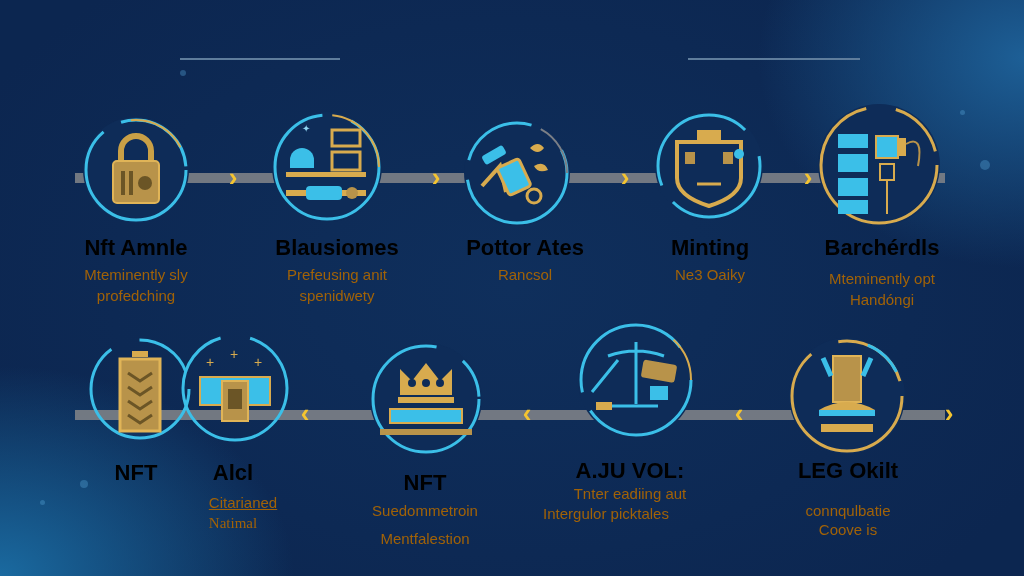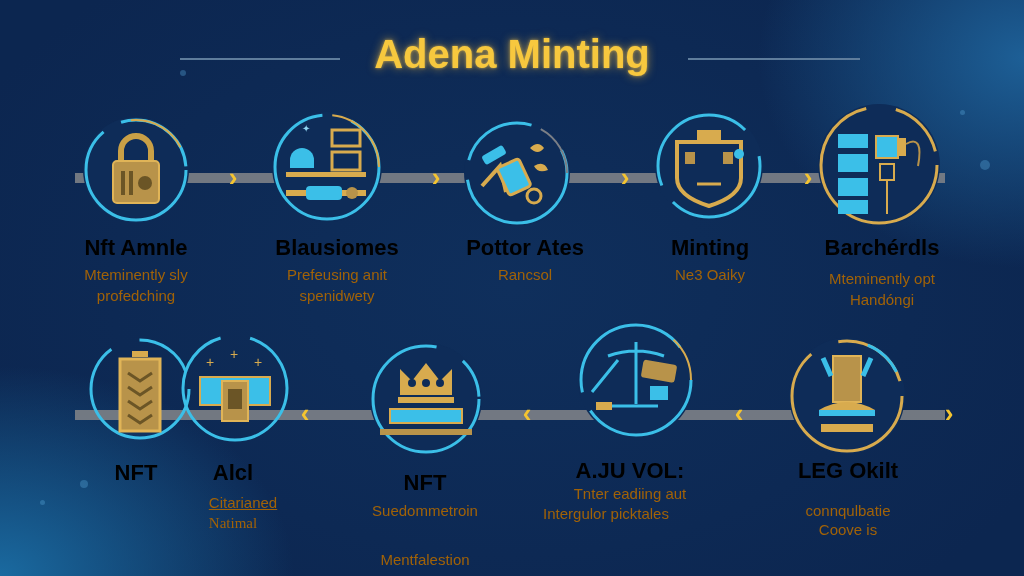--- a/index.html
+++ b/index.html
@@ -27,21 +27,20 @@
 <body>
 
 <div class="dot" style="left:180px;top:70px;width:6px;height:6px;"></div>
 <div class="dot" style="left:980px;top:160px;width:10px;height:10px;"></div>
 <div class="dot" style="left:960px;top:110px;width:5px;height:5px;"></div>
 <div class="dot" style="left:80px;top:480px;width:8px;height:8px;"></div>
 <div class="dot" style="left:40px;top:500px;width:5px;height:5px;"></div>
 
 <div class="title-wrap">
   <div class="title-line" style="left:180px;width:160px;"></div>
-  <div class="title">Adena Minting</div>
   <div class="title-line" style="left:688px;width:172px;"></div>
 </div>
 
 <div class="track" style="left:75px;top:173px;width:870px;"></div>
 <div class="arrow" style="left:222px;top:166px;">›</div>
 <div class="arrow" style="left:425px;top:166px;">›</div>
 <div class="arrow" style="left:614px;top:166px;">›</div>
 <div class="arrow" style="left:797px;top:166px;">›</div>
 
 <div class="circle" style="left:83px;top:117px;width:106px;height:106px;">
@@ -185,21 +184,21 @@
 </div>
 
 <div class="label" style="left:36px;top:460px;">NFT</div>
 
 <div class="label" style="left:133px;top:460px;">Alcl</div>
 <div class="desc" style="left:143px;top:492px;text-decoration:underline;">Citarianed</div>
 <div class="desc" style="left:133px;top:513px;font-family:Liberation Serif, serif;">Natimal</div>
 
 <div class="label" style="left:325px;top:470px;">NFT</div>
 <div class="desc" style="left:325px;top:500px;">Suedommetroin</div>
-<div class="desc" style="left:325px;top:549px;">Mentfalestion</div>
+<div class="desc" style="left:325px;top:528px;">Mentfalestion</div>
 
 <div class="label" style="left:530px;top:458px;">A.JU VOL:</div>
 <div class="desc" style="left:530px;top:483px;">Tnter eadiing aut</div>
 <div class="desc" style="left:486px;top:503px;width:240px;">Intergulor picktales</div>
 
 <div class="label" style="left:748px;top:458px;">LEG Okilt</div>
 <div class="desc" style="left:748px;top:483px;margin-top:36px;">Coove is</div>
 <div class="desc" style="left:748px;top:500px;">connqulbatie</div>
 
 </body></html>

